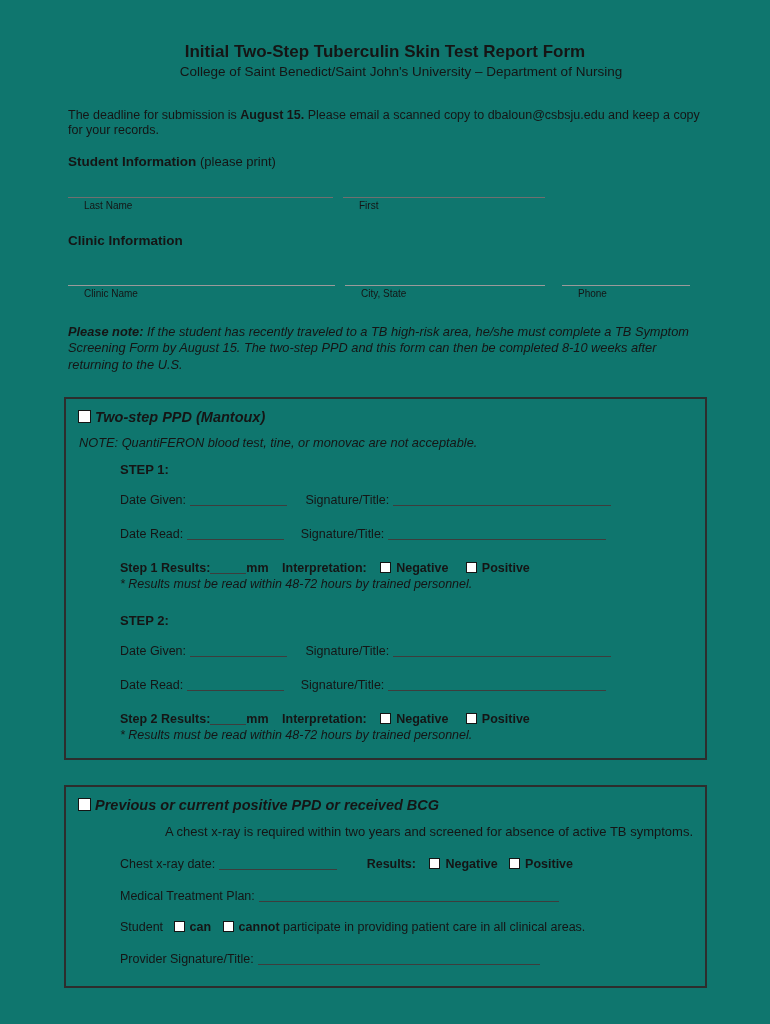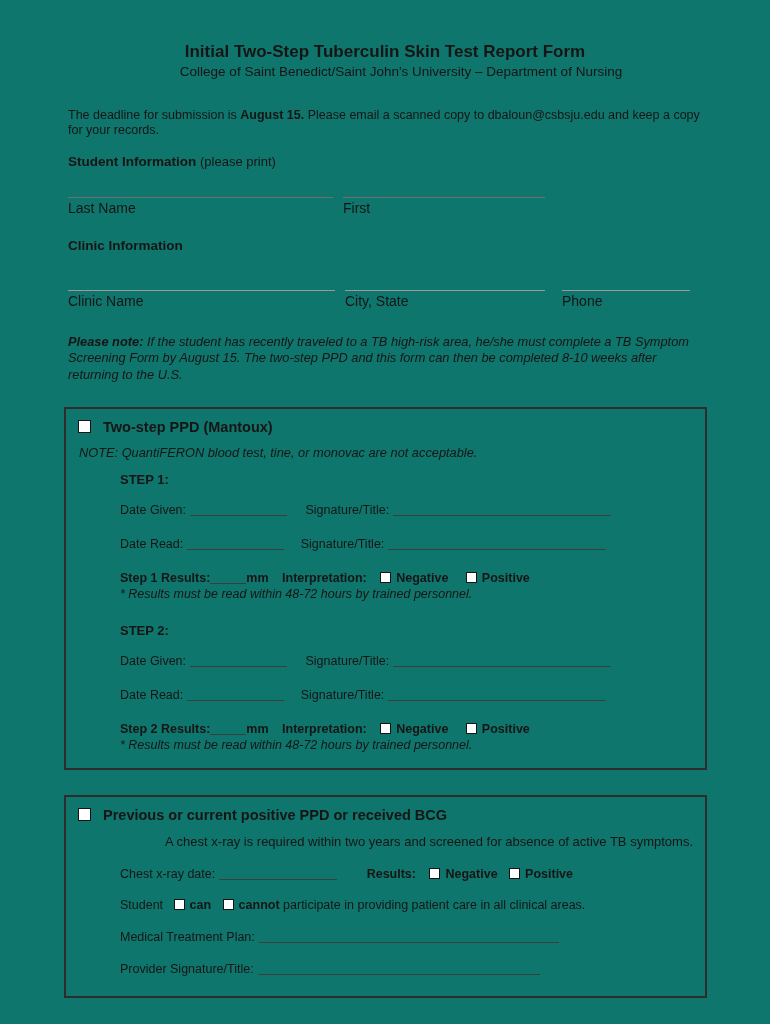--- a/index.html
+++ b/index.html
@@ -34,40 +34,40 @@
     margin:15px 0 0 68px;
     font-size:13.5px;
     font-weight:bold;
   }
   .sec-heading .hnote{font-weight:normal;font-size:13px;}
   .fields-row{display:flex;margin-left:68px;}
   .name-row{margin-top:28px;}
   .clinic-row{margin-top:37px;}
   .field .line{border-bottom:1px solid #6f6f6f;height:0;}
   .clinic-row .field .line{border-bottom:1.5px solid #9a9a9a;}
-  .field .flabel{font-size:14px;margin-top:2px;}
+  .field .flabel{font-size:10px;margin-top:2px;margin-left:16px;}
   .f-last{width:265px;margin-right:10px;}
   .f-first{width:202px;}
   .f-clinic{width:267px;margin-right:10px;}
   .f-city{width:200px;margin-right:17px;}
   .f-phone{width:128px;}
   .note-para{
     margin:25px 62px 0 68px;
     font-size:12.8px;
     font-style:italic;
     line-height:1.28;
   }
   .note-para .nlabel{font-weight:bold;}
   .box{
     margin:24px 63px 0 64px;
     border:2px solid #2d2d2d;
     padding:10px 12px 16px 12px;
   }
   .box-bcg{margin-top:25px;padding-bottom:20px;}
-  .box-title-row{display:flex;align-items:center;gap:12px;}
+  .box-title-row{display:flex;align-items:center;gap:4px;font-style:italic;}
   .box-title{font-size:14.5px;font-weight:bold;}
   .cb{
     display:inline-block;
     width:11px;height:11px;
     border:1.7px solid #141414;
     background:#fff;
     vertical-align:-1px;
     flex:0 0 auto;
   }
   .cb-sm{width:9px;height:9px;vertical-align:-1px;margin:0 5px 0 10px;}
@@ -193,28 +193,28 @@
     <div class="bcg-intro">A chest x-ray is required within two years and screened for absence of active TB symptoms.</div>
 
     <div class="bcg-row">
       <span>Chest x-ray date:</span><span class="bl bl-xray"></span>
       <span class="results-b">Results:</span>
       <span class="cb cb-sm"></span><span class="b">Negative</span>
       <span class="cb cb-sm" style="margin-left:8px;"></span><span class="b">Positive</span>
     </div>
 
     <div class="bcg-row">
+      <span>Medical Treatment Plan:</span><span class="bl bl-plan"></span>
+    </div>
+
+    <div class="bcg-row">
       <span>Student</span>
       <span class="cb cb-sm" style="margin-left:7px;"></span><span class="b">can</span>
       <span class="cb cb-sm" style="margin-left:8px;"></span><span class="b">cannot</span>
       <span>participate in providing patient care in all clinical areas.</span>
     </div>
 
     <div class="bcg-row">
-      <span>Medical Treatment Plan:</span><span class="bl bl-plan"></span>
-    </div>
-
-    <div class="bcg-row">
       <span>Provider Signature/Title:</span><span class="bl bl-prov"></span>
     </div>
   </div>
 
 </div>
 
 </body></html>

